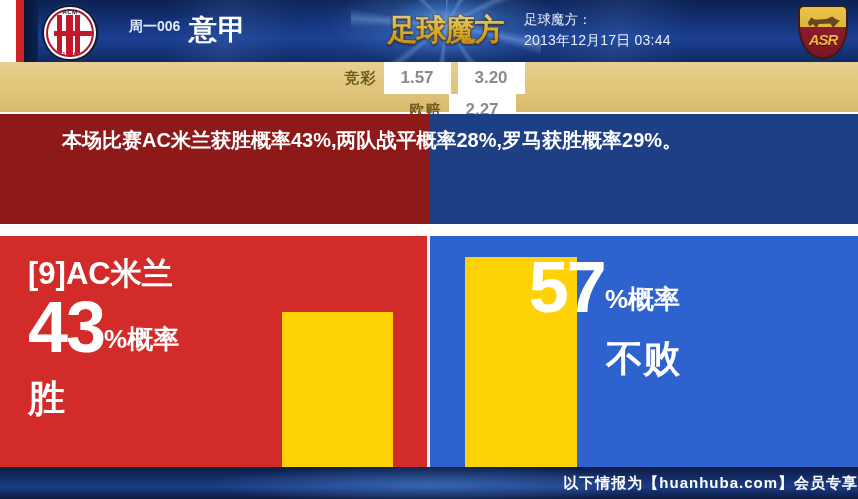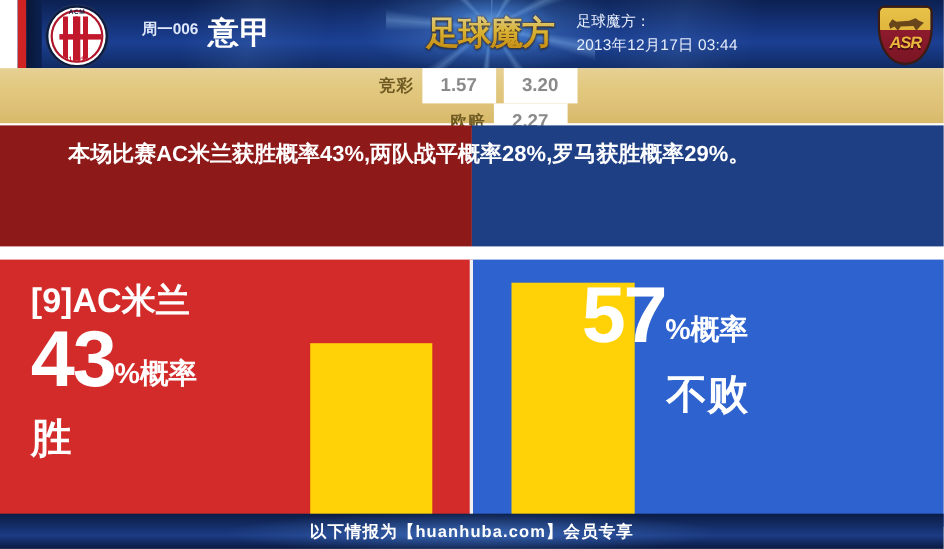--- a/index.html
+++ b/index.html
@@ -193,21 +193,21 @@
   .team-right .pct-row{justify-content:flex-end;}
   .pct-num{font-size:72px;font-weight:bold;line-height:66px;letter-spacing:-2px;}
   .pct-suffix{font-size:26px;font-weight:bold;line-height:34px;padding-bottom:4px;white-space:nowrap;}
   .team-result{font-size:37px;font-weight:bold;line-height:50px;margin-top:14px;}
 
   
   .footer{
     position:absolute;left:0;top:467px;width:858px;height:32px;
     background:
       linear-gradient(180deg,#0b1c44 0%,#16306d 40%,#1b3b84 62%,#0a1a40 100%);
-    display:flex;align-items:center;justify-content:center;
+    display:flex;align-items:center;justify-content:flex-end;
     overflow:hidden;
   }
   .footer-sheen{
     position:absolute;inset:0;
     background:radial-gradient(ellipse 300px 26px at 50% 55%, rgba(90,150,230,.45) 0%, rgba(20,55,130,0) 75%);
     pointer-events:none;
   }
   .footer-text{
     position:relative;color:#fff;font-size:15px;font-weight:bold;letter-spacing:1px;
   }

